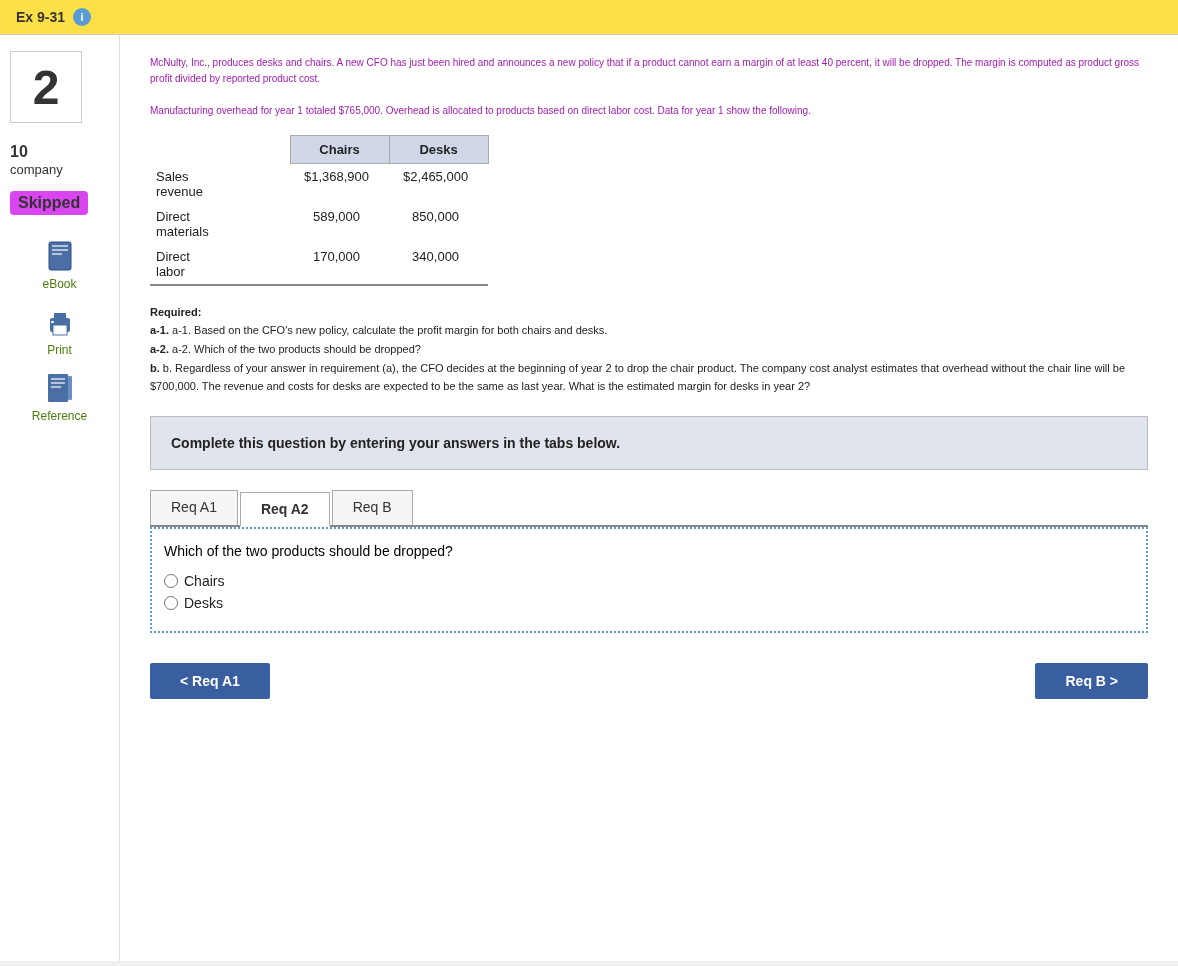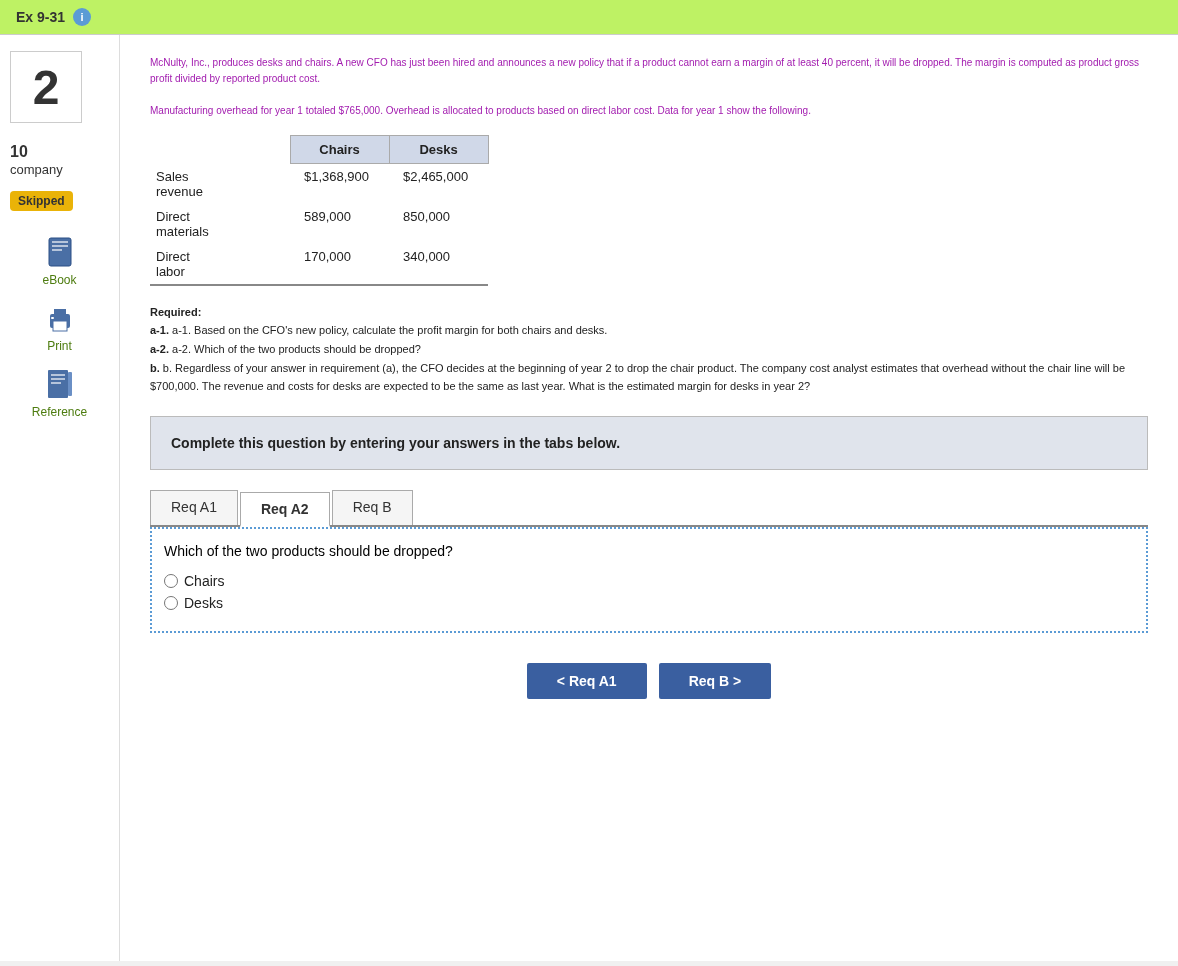--- a/index.html
+++ b/index.html
@@ -4,21 +4,21 @@
   <style>
     * { box-sizing: border-box; margin: 0; padding: 0; }
     body {
       font-family: Arial, sans-serif;
       font-size: 14px;
       background: #f0f0f0;
       color: #222;
     }
 
     .top-bar {
-      background: #bef264;
+      background: #fde047;
       border-bottom: 1px solid #ccc;
       padding: 8px 16px;
       display: flex;
       align-items: center;
       gap: 8px;
     }
 
     .top-bar-title {
       font-size: 14px;
       font-weight: bold;
@@ -74,23 +74,23 @@
       font-weight: bold;
       color: #333;
     }
 
     .points-text {
       font-size: 13px;
       color: #333;
     }
 
     .skipped-badge {
-      background: #eab308;
-      color: #333;
-      font-size: 12px;
+      background: #d946ef;
+      color: #333;
+      font-size: 16px;
       font-weight: bold;
       padding: 3px 8px;
       border-radius: 4px;
       margin-top: 4px;
     }
 
     .sidebar-tools {
       display: flex;
       flex-direction: column;
       gap: 16px;
@@ -148,21 +148,21 @@
       border: none;
       vertical-align: top;
     }
 
     .data-table td.label-cell {
       font-weight: normal;
       padding-left: 6px;
     }
 
     .data-table td.value-cell {
-      text-align: left;
+      text-align: center;
       padding-right: 20px;
     }
 
     .table-divider {
       border-top: 2px solid #888;
     }
 
     .required-section {
       margin-top: 10px;
       font-size: 11px;
@@ -236,21 +236,21 @@
 
     .radio-option input[type="radio"] {
       width: 14px;
       height: 14px;
       cursor: pointer;
     }
 
     .nav-buttons {
       display: flex;
       gap: 12px;
-      justify-content: center;
+      justify-content: space-between;
       margin-top: 30px;
     }
 
     .nav-btn {
       background: #3a5fa0;
       color: white;
       border: none;
       padding: 10px 30px;
       font-size: 14px;
       font-weight: bold;

